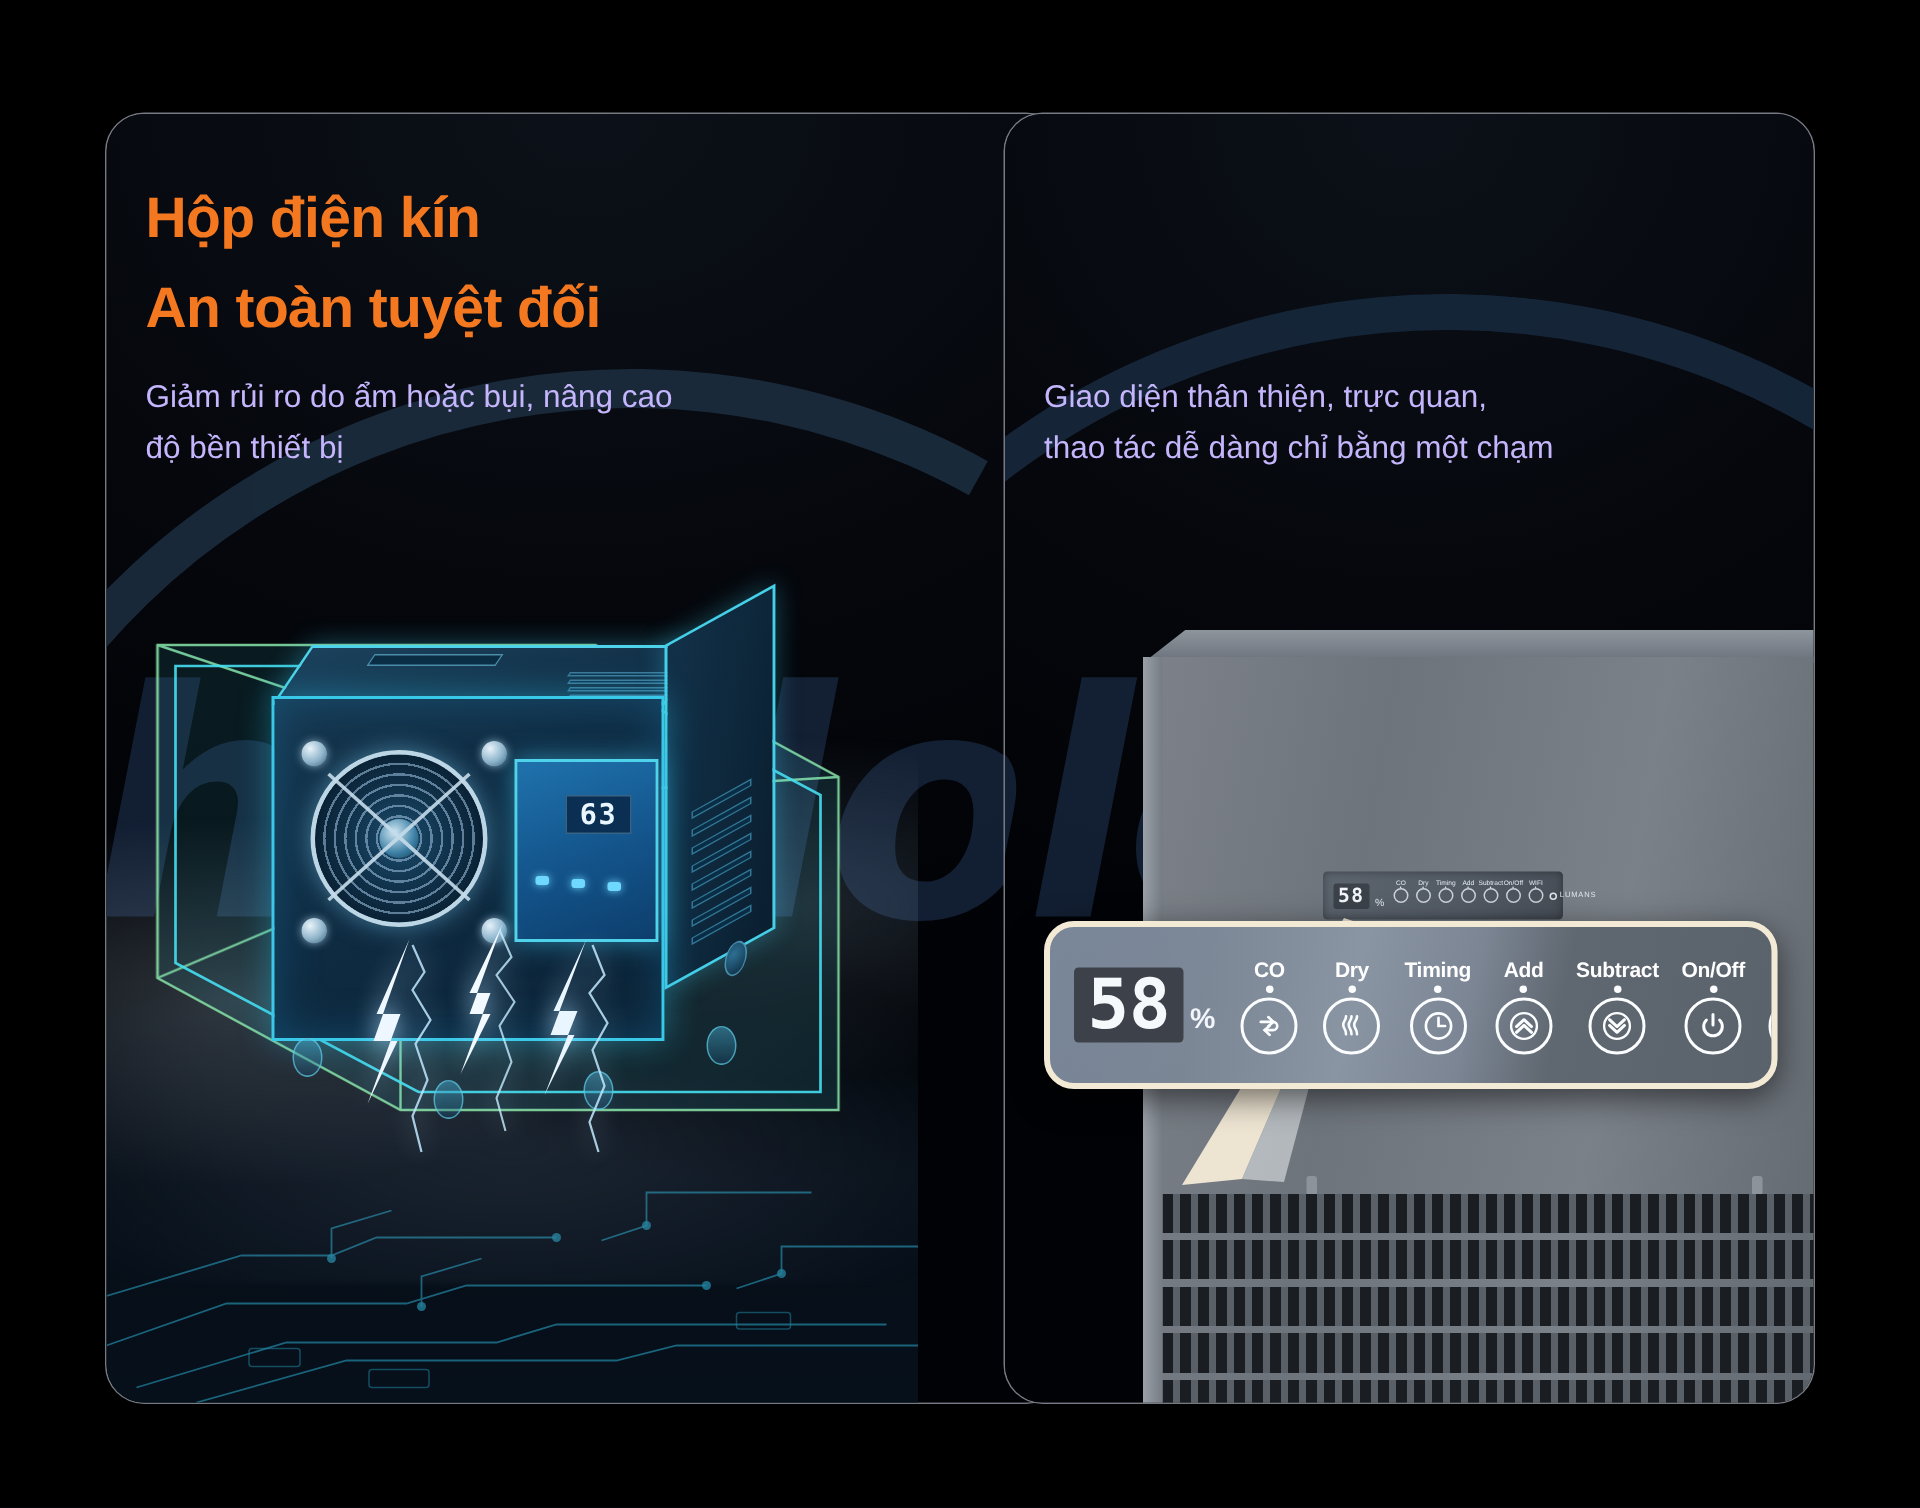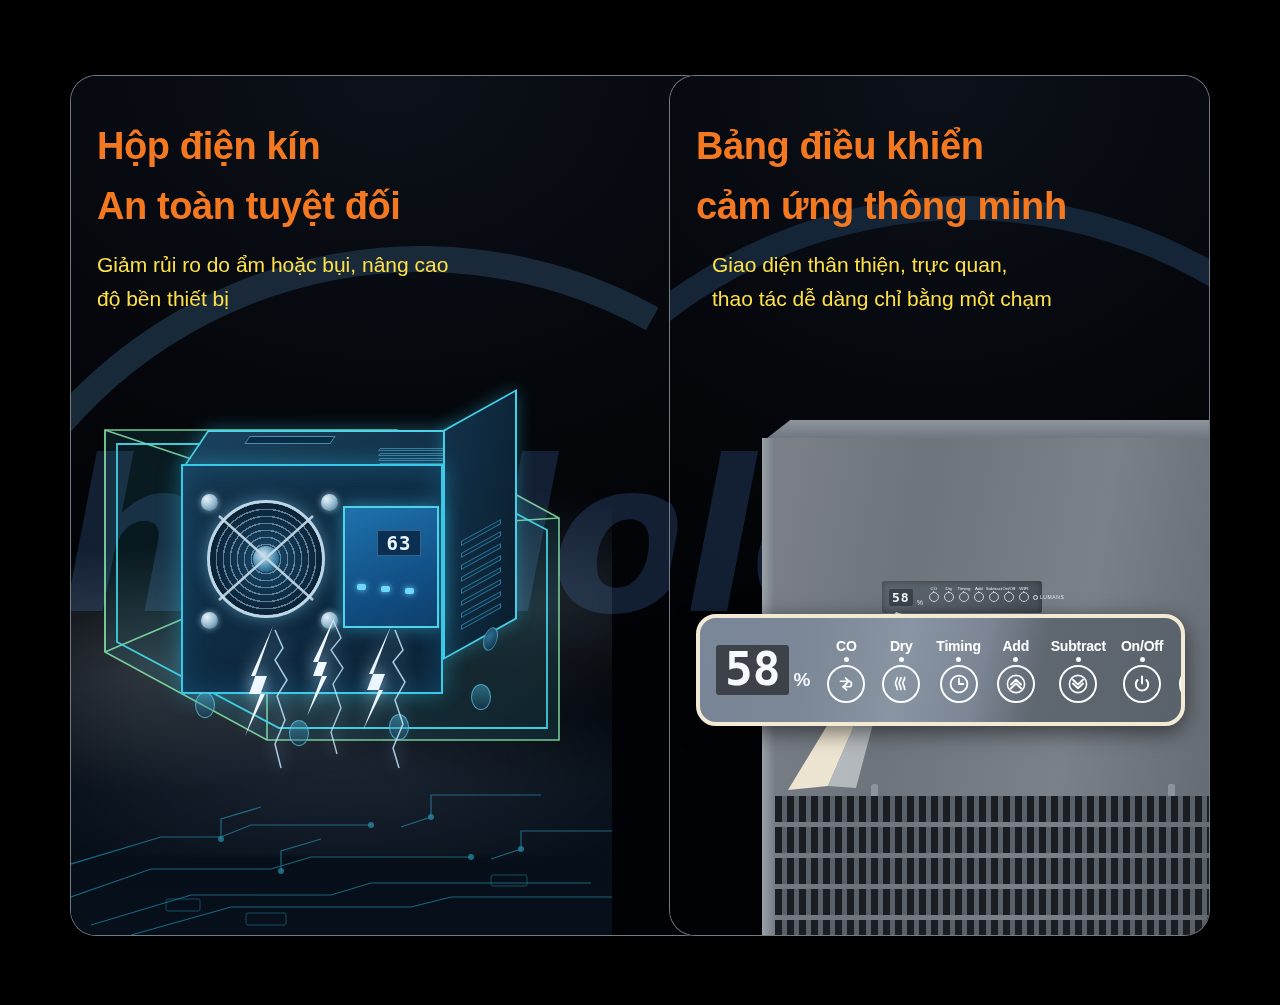--- a/index.html
+++ b/index.html
@@ -63,26 +63,26 @@
     position: absolute; left: 26px; top: 40px;
     color: #F47820;
     font-size: 38px; font-weight: 700; line-height: 1.58;
     letter-spacing: -0.4px;
     white-space: pre-line;
     z-index: 6;
   }
   #card-right .heading { font-size: 38px; }
   .subtext {
     position: absolute; left: 26px; top: 172px;
-    color: #fde047;
+    color: #c4b5fd;
     font-size: 21px; font-weight: 400; line-height: 1.6;
     white-space: pre-line;
     z-index: 6;
   }
-  #card-right .subtext { top: 172px; margin-left: 16px; }
+  #card-right .subtext { top: 172px; }
 
   
   .illus-left { position: absolute; left: 0; top: 300px; width: 541px; height: 561px; overflow: hidden; }
   .floor {
     position: absolute; left: -40px; bottom: -30px; width: 640px; height: 300px;
     background:
       linear-gradient(180deg, rgba(10,20,32,0) 0%, rgba(8,16,26,.9) 40%, #06101b 100%);
   }
   
   .traces { position: absolute; left: 0; bottom: 0; width: 541px; height: 190px; opacity: .75; }
@@ -392,22 +392,20 @@
         </svg>
       </div>
     </div>
   </div>
 
   <div class="card" id="card-right">
     <div class="card-bg"></div>
     <div class="bg-arc" id="arc-right"></div>
     <div class="watermark">chonlong</div>
 
-    <div class="heading">Bảng điều khiển
-cảm ứng thông minh</div>
     <div class="subtext">Giao diện thân thiện, trực quan,
 thao tác dễ dàng chỉ bằng một chạm</div>
 
     <div class="illus-right">
       <div class="machine-top"></div>
       <div class="machine"></div>
       <div class="machine-edge"></div>
 
       <div class="mini-panel">
         <span class="mini-seg">58</span>

